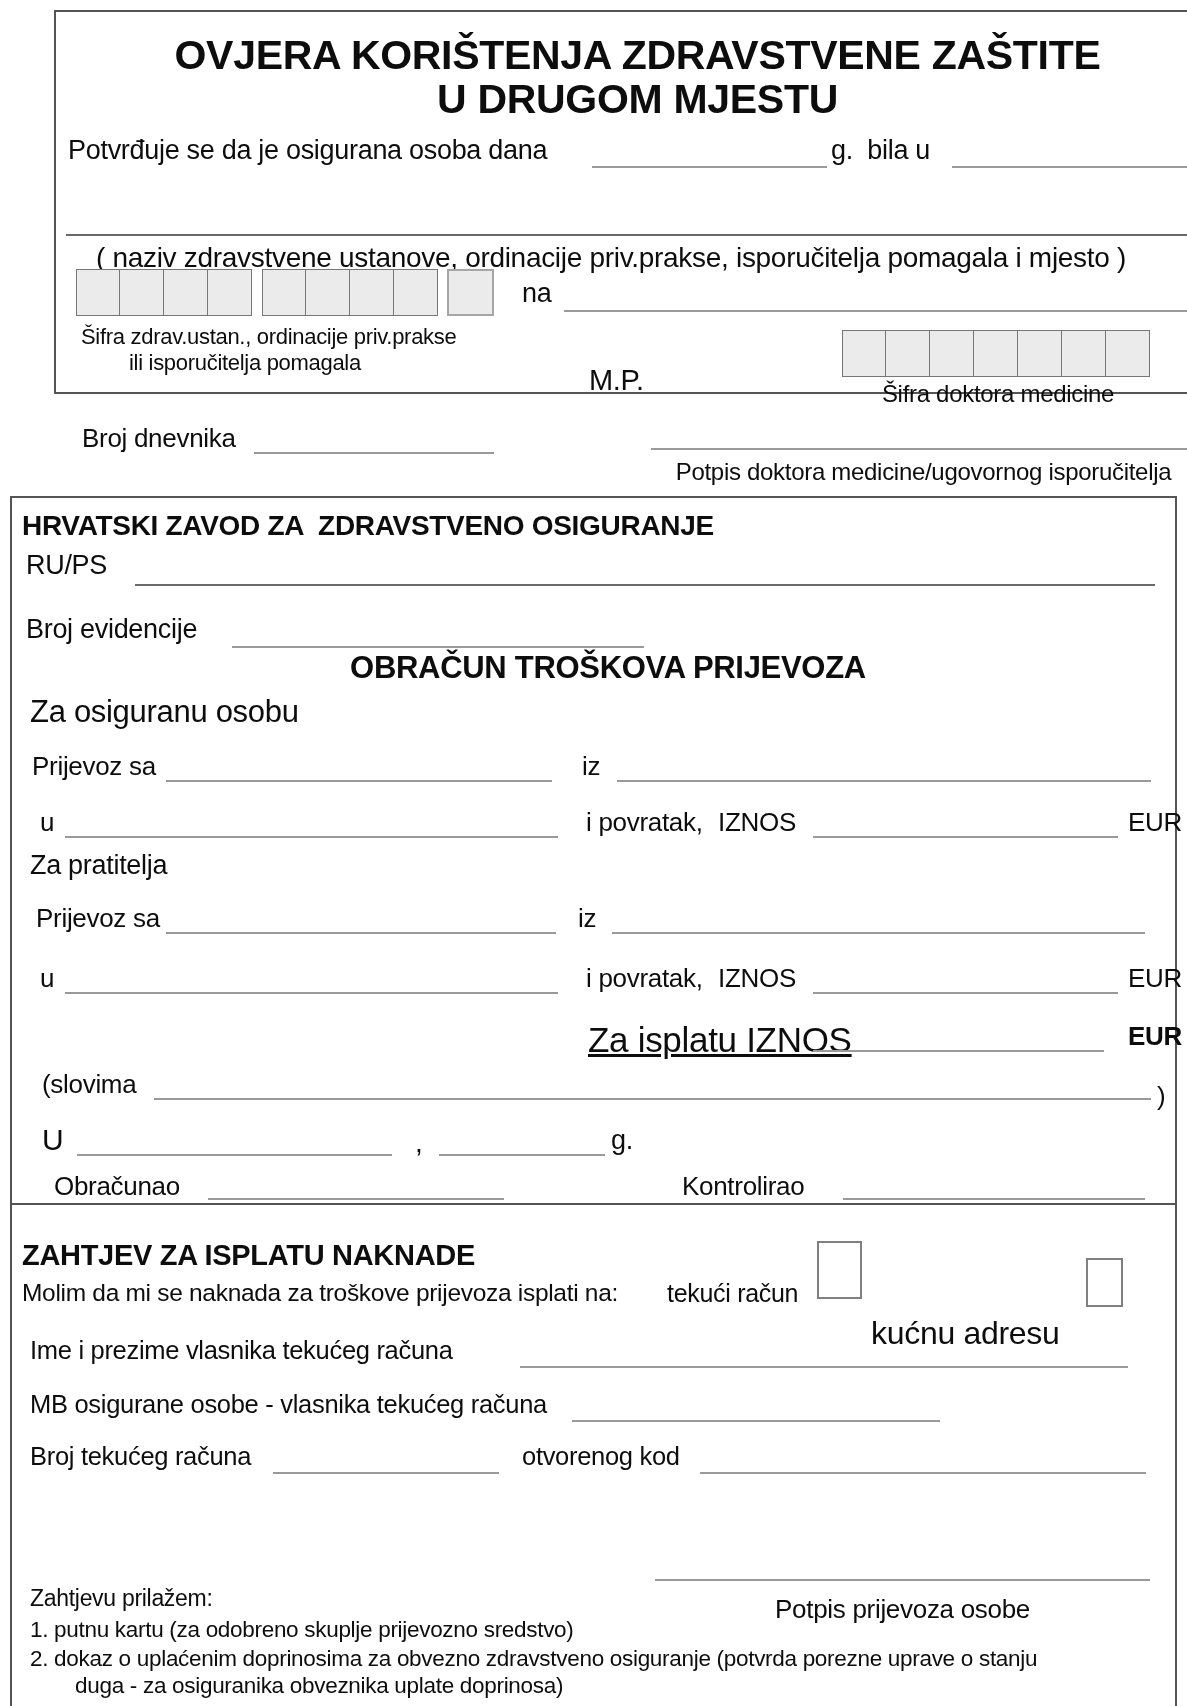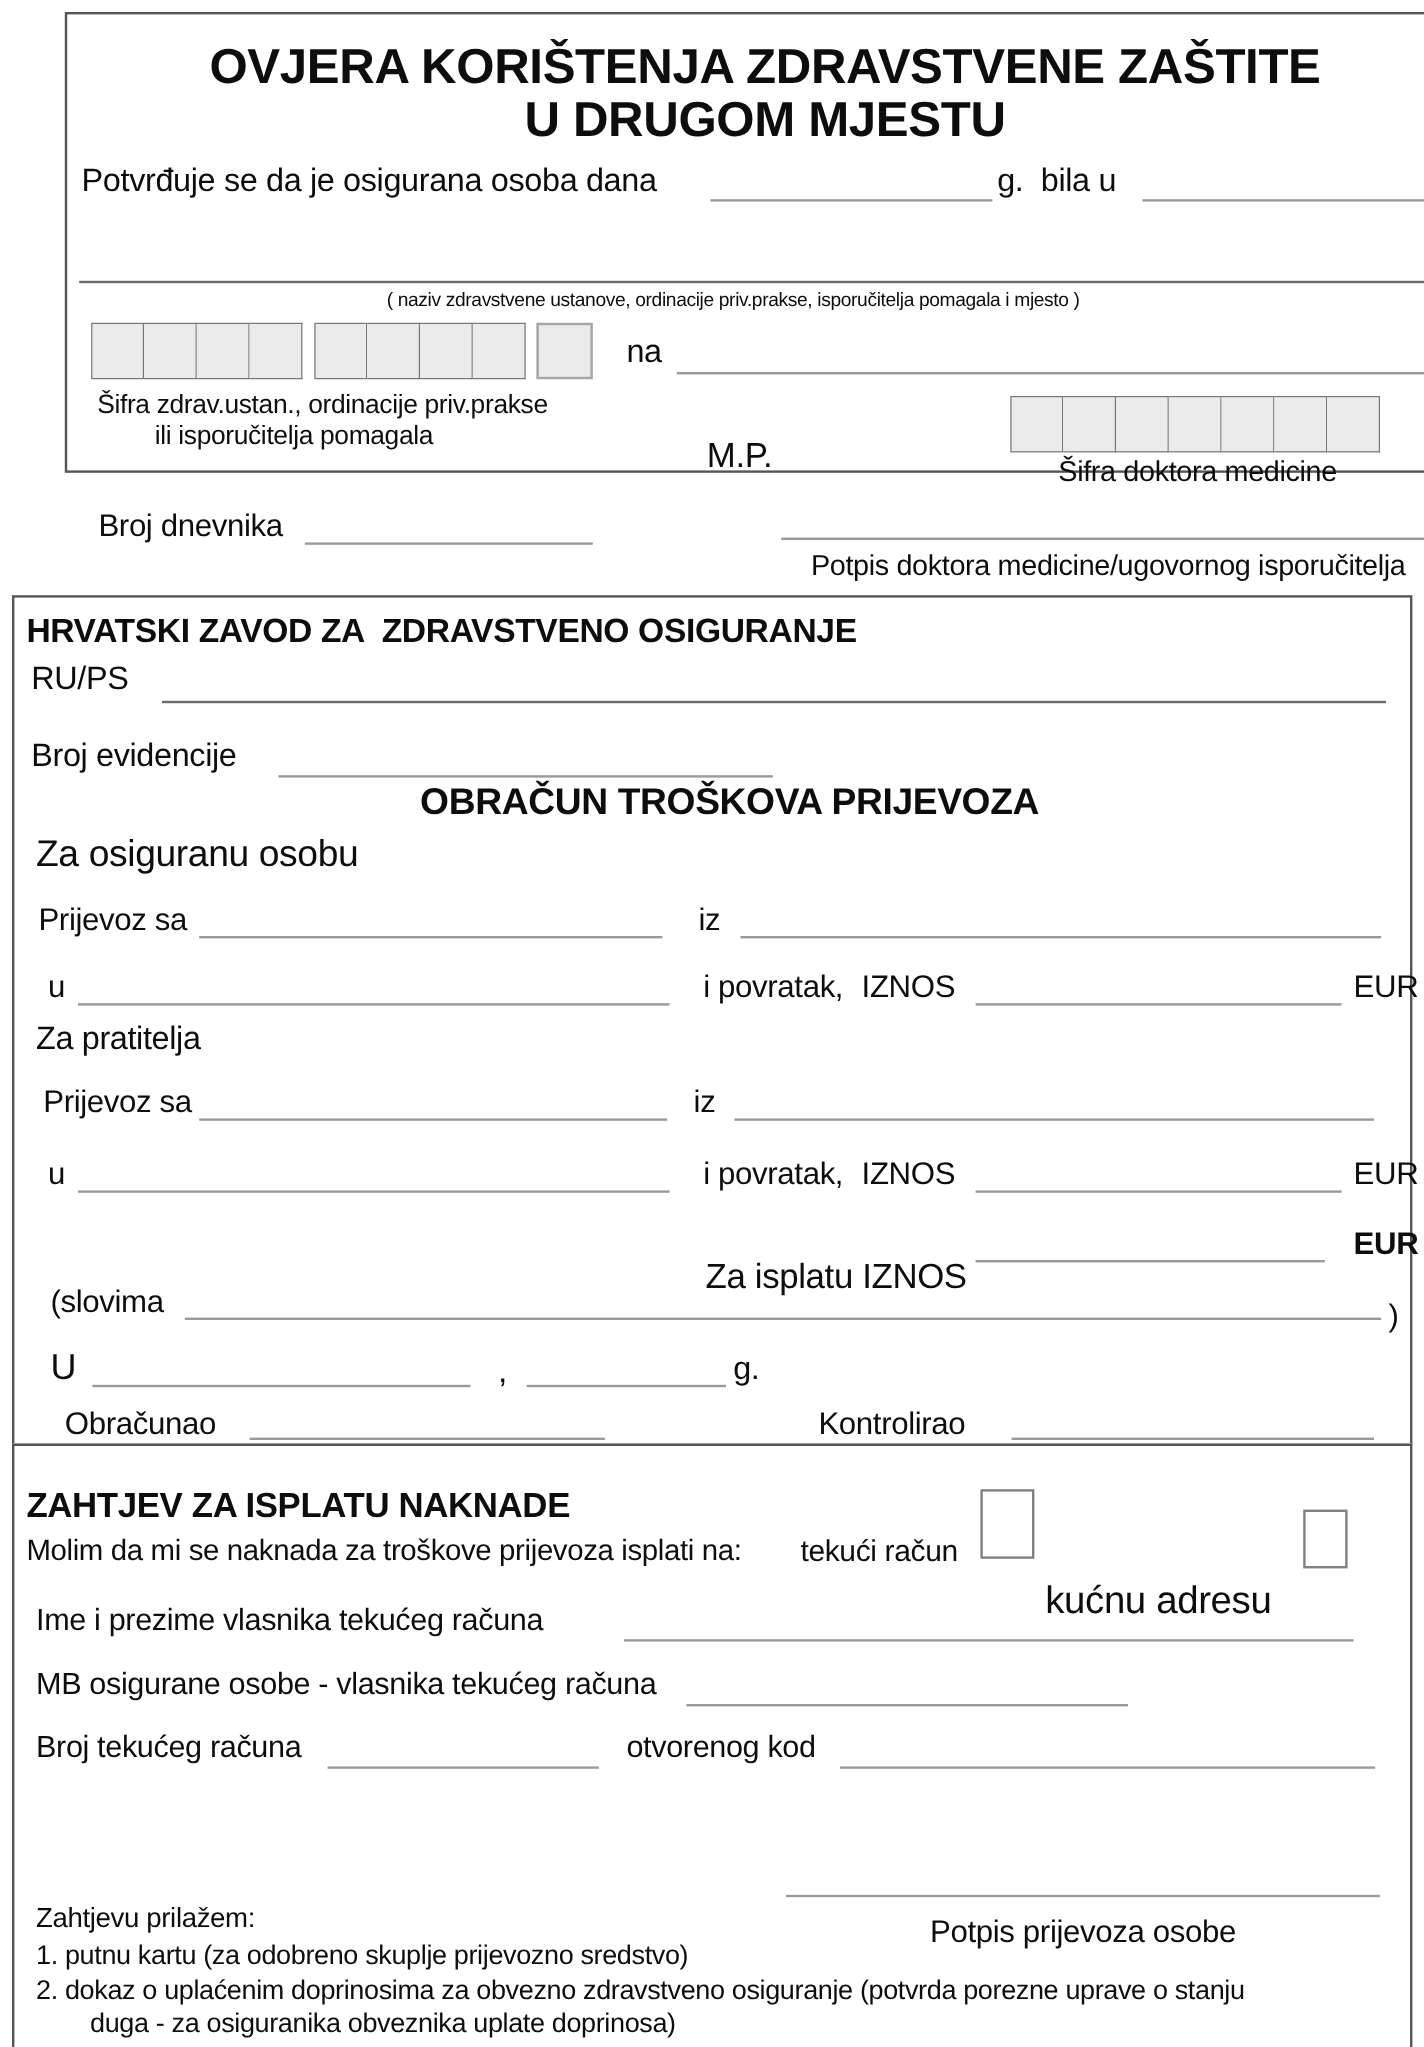--- a/index.html
+++ b/index.html
@@ -26,21 +26,21 @@
   <div class="sec" style="left:10px;top:10px;width:1167px;height:384px;margin-left:44px;">
     <div class="lbl b ctr" style="left:0;top:20px;width:1163px;font-size:41px;">OVJERA KORIŠTENJA ZDRAVSTVENE ZAŠTITE</div>
     <div class="lbl" style="left:12px;top:123px;font-size:27px;">Potvrđuje se da je osigurana osoba dana</div>
 
     <div class="lbl b ctr" style="left:0;top:64px;width:1163px;font-size:41px;">U DRUGOM MJESTU</div>
     <div class="ul" style="left:536px;top:154px;width:235px;"></div>
     <div class="lbl" style="left:775px;top:123px;font-size:27px;">g.  bila u</div>
     <div class="ul" style="left:896px;top:154px;width:245px;"></div>
 
     <div class="ul dark" style="left:10px;top:222px;width:1135px;"></div>
-    <div class="lbl ctr" style="left:0;top:230px;width:1110px;font-size:16px;">( naziv zdravstvene ustanove, ordinacije priv.prakse, isporučitelja pomagala i mjesto )</div>
+    <div class="lbl ctr" style="left:0;top:230px;width:1110px;font-size:28px;">( naziv zdravstvene ustanove, ordinacije priv.prakse, isporučitelja pomagala i mjesto )</div>
 
     <div class="cells" style="left:20px;top:257px;">
         <div class="cell"></div>
         <div class="cell"></div>
         <div class="cell"></div>
         <div class="cell"></div>
       </div>
     <div class="cells" style="left:206px;top:257px;">
         <div class="cell"></div>
         <div class="cell"></div>
@@ -109,21 +109,21 @@
     <div class="lbl" style="left:566px;top:406px;font-size:26px;">iz</div>
     <div class="ul" style="left:600px;top:434px;width:533px;"></div>
 
     <div class="lbl" style="left:28px;top:466px;font-size:26px;">u</div>
     <div class="ul" style="left:53px;top:494px;width:493px;"></div>
     <div class="lbl" style="left:574px;top:466px;font-size:26px;">i povratak,</div>
     <div class="lbl" style="left:706px;top:466px;font-size:26px;">IZNOS</div>
     <div class="ul" style="left:801px;top:494px;width:305px;"></div>
     <div class="lbl" style="left:1116px;top:466px;font-size:26px;">EUR</div>
 
-    <div class="lbl" style="left:576px;top:550px;font-size:29px;">Za isplatu IZNOS</div>
+    <div class="lbl" style="left:576px;top:522px;font-size:35px;text-decoration:underline;">Za isplatu IZNOS</div>
     <div class="ul" style="left:801px;top:552px;width:291px;"></div>
     <div class="lbl b" style="left:1116px;top:524px;font-size:26px;">EUR</div>
 
     <div class="lbl" style="left:30px;top:572px;font-size:26px;">(slovima</div>
     <div class="ul" style="left:142px;top:600px;width:997px;"></div>
     <div class="lbl" style="left:1145px;top:584px;font-size:26px;">)</div>
 
     <div class="lbl" style="left:30px;top:625px;font-size:30px;">U</div>
     <div class="ul" style="left:65px;top:656px;width:315px;"></div>
     <div class="lbl" style="left:403px;top:629px;font-size:28px;">,</div>

